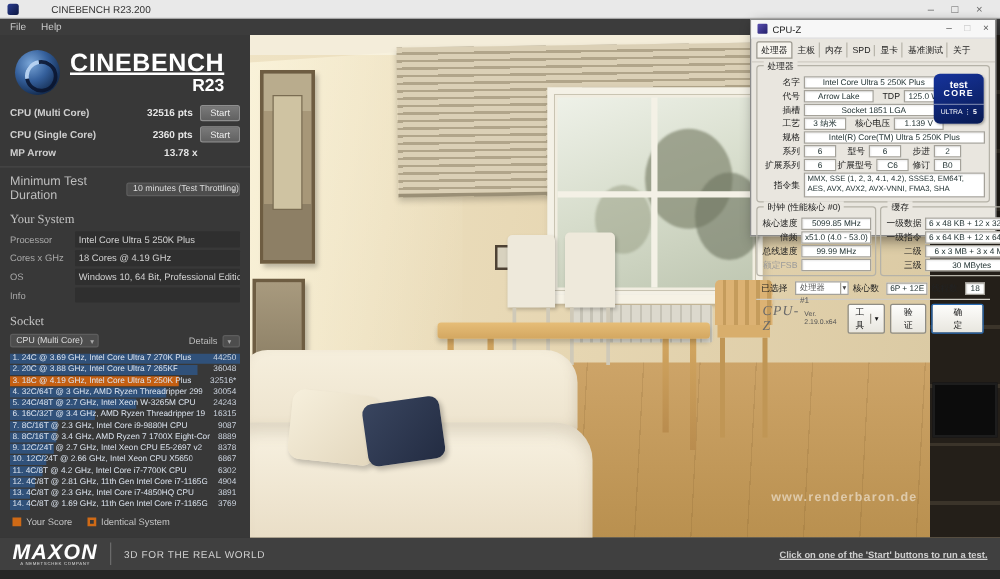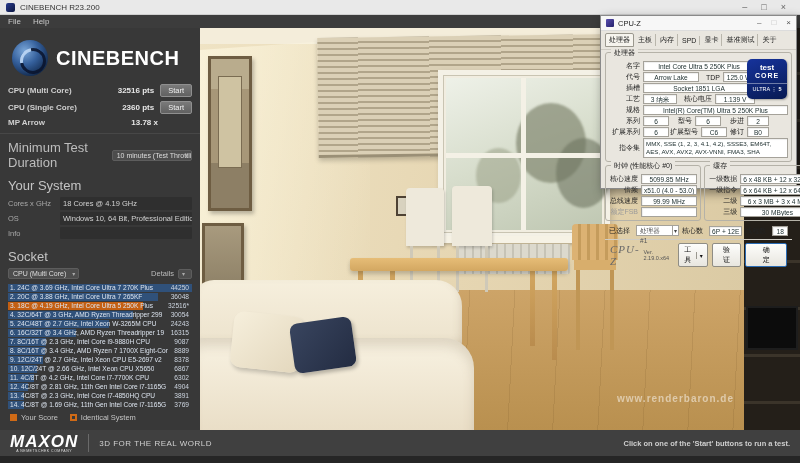--- a/index.html
+++ b/index.html
@@ -3,47 +3,47 @@
 <meta charset="utf-8">
 <style>
   * { margin:0; padding:0; box-sizing:border-box; }
   html,body { width:800px; height:463px; overflow:hidden; }
   body { font-family:"Liberation Sans", sans-serif; background:#262626; position:relative; }
   #app { position:absolute; inset:0; }
 
   
   .titlebar { position:absolute; left:0; top:0; right:0; height:15px; background:#e9e9e9; display:flex; align-items:center; padding:0 6px; border-bottom:1px solid #cfcfcf; }
   .titlebar .appicon { width:9px; height:9px; background:linear-gradient(135deg,#2a3c8f,#0c1740); border-radius:2px; margin-right:5px; }
-  .titlebar .title { font-size:8px; color:#333; }
+  .titlebar .title { font-size:8px; color:#333;margin-left:21px; }
   .winbtns { margin-left:auto; display:flex; gap:14px; align-items:center; padding-right:8px; }
   .winbtns span { font-size:9px; color:#666; line-height:9px; cursor:default; }
   .menubar { position:absolute; left:0; top:15px; right:0; height:13px; background:#3c3c3c; display:flex; align-items:center; gap:12px; padding:0 8px; }
   .menu-item { font-size:8px; color:#c9c9c9; }
 
   
   .sidebar { position:absolute; left:0; top:28px; width:200px; bottom:33px; background:#383838; padding:6px 8px 0 8px; overflow:hidden; }
   .logo-row { display:flex; align-items:center; margin:6px 0 8px 4px; }
   .logo-sphere { width:36px; height:36px; border-radius:50%; background:radial-gradient(circle at 35% 30%, #7aa6d8 0%, #35609c 40%, #0b1f3e 85%); position:relative; flex:0 0 auto; }
   .logo-sphere:after { content:""; position:absolute; left:8px; top:8px; width:20px; height:20px; border-radius:50%; border:3px solid rgba(10,20,45,.85); border-left-color:rgba(190,215,245,.9); transform:rotate(35deg); }
   .logo-text { margin-left:8px; }
-  .logo-name { font-size:20px; font-weight:bold; color:#fff; letter-spacing:.5px; line-height:20px; }
+  .logo-name { font-size:20px; font-weight:bold; color:#fff; letter-spacing:.5px; line-height:20px;text-decoration:underline; }
   .logo-ver { font-size:14px; font-weight:bold; color:#fff; text-align:right; line-height:15px; }
   .score-row { display:flex; align-items:center; margin:4px 0; }
   .score-label { font-size:8px; color:#cfcfcf; font-weight:bold; }
   .score-val { margin-left:auto; font-size:8px; color:#e6e6e6; font-weight:bold; }
   .start-btn { margin-left:6px; font-size:7.5px; color:#eee; background:linear-gradient(#7a7a7a,#616161); border:1px solid #8f8f8f; border-radius:2px; padding:1px 7px; cursor:pointer; }
   .ratio-row { display:flex; margin:3px 0 6px 0; }
   .ratio-row .score-val { margin-right:34px; }
   .divider { border-top:1px solid #474747; margin:4px -8px 6px -8px; }
   .dur-row { display:flex; align-items:center; margin:2px 0 8px 0; }
-  .dur-label { font-size:13px; color:#bdbdbd; }
+  .dur-label { font-size:10px; color:#bdbdbd; }
   .dropdown { position:relative; background:#4d4d4d; border:1px solid #5d5d5d; border-radius:2px; color:#ddd; font-size:7px; padding:1px 12px 1px 4px; white-space:nowrap; cursor:pointer; }
   .dropdown:after { content:"▾"; position:absolute; right:3px; top:1px; font-size:6px; color:#aaa; }
   .dur-row .dropdown { margin-left:6px; max-width:118px; overflow:hidden; }
-  .section-h { font-size:13px; color:#c4c4c4; margin:6px 0 4px 0; }
+  .section-h { font-size:10px; color:#c4c4c4; margin:6px 0 4px 0;font-family:Liberation Serif, serif; }
   .sys-row { display:flex; margin:2px 0; }
   .sys-label { width:52px; flex:0 0 auto; font-size:7.5px; color:#a8a8a8; padding-top:2px; }
   .sys-value { flex:1; font-size:7.5px; color:#d2d2d2; background:#2f2f2f; border-radius:1px; padding:2px 3px; min-height:12px; white-space:nowrap; overflow:hidden; }
   .rank-head { display:flex; align-items:center; margin:3px 0 4px 0; }
   .rank-head .details { margin-left:auto; font-size:7.5px; color:#bbb; margin-right:4px; }
   .det-box { width:14px; height:10px; background:#4d4d4d; border:1px solid #5d5d5d; border-radius:2px; position:relative; cursor:pointer; }
   .det-box:after { content:"▾"; position:absolute; left:3px; top:0px; font-size:6px; color:#aaa; }
 
   .rank-list { margin-top:2px; }
   .rk-row { position:relative; height:9px; cursor:pointer; }
@@ -55,21 +55,21 @@
   .legend .item { display:flex; align-items:center; gap:4px; font-size:7.5px; color:#c4c4c4; }
   .sw { width:7px; height:7px; background:#cf6a16; }
   .sw.outline { background:transparent; border:2px solid #cf6a16; }
 
   
   .footerbar { position:absolute; left:0; bottom:7px; right:0; height:26px; background:#404040; display:flex; align-items:center; padding:0 10px; }
   .maxon { font-size:17px; font-weight:bold; color:#fff; letter-spacing:1px; font-style:italic; line-height:15px; }
   .maxon-sub { font-size:3.5px; color:#ddd; letter-spacing:.5px; text-align:center; }
   .foot-div { width:1px; height:18px; background:#6a6a6a; margin:0 10px; }
   .tagline { font-size:8px; color:#d0d0d0; letter-spacing:.5px; }
-  .hint { margin-left:auto; font-size:7.5px; color:#cfcfcf; font-weight:bold; }
+  .hint { margin-left:auto; font-size:7.5px; color:#cfcfcf; font-weight:bold;text-decoration:underline; }
   .bottomstrip { position:absolute; left:0; bottom:0; right:0; height:7px; background:#262626; }
 
   
   .photo { position:absolute; left:200px; top:28px; right:0; bottom:33px; background:linear-gradient(100deg,#efe3c4 0%,#e6d6b2 45%,#d8c7a0 100%); overflow:hidden; }
   .ceiling { position:absolute; left:0; top:0; right:0; height:16px; background:#f4edda; }
   .sunpatch { position:absolute; left:0; top:16px; width:170px; height:250px; background:linear-gradient(100deg,rgba(255,250,228,.65),rgba(255,250,228,0)); transform:skewY(-4deg); }
   .painting { position:absolute; border:3px solid #6e5d42; box-shadow:2px 3px 4px rgba(0,0,0,.25); }
   .p1 { left:8px; top:28px; width:44px; height:155px; background:linear-gradient(#b9ac8d 0 20%, #a79778 20% 70%, #8d7f65 70%); }
   .p1:after { content:""; position:absolute; left:8px; top:18px; width:22px; height:90px; background:#cfc3a2; box-shadow:0 0 0 1px #7a6c52; }
   .p2 { left:2px; top:195px; width:42px; height:108px; background:linear-gradient(#a89a7e,#7d7158); }
@@ -165,20 +165,21 @@
   <div class="menubar">
       <span class="menu-item">File</span>
       <span class="menu-item">Help</span>
     </div>
 
   <div class="sidebar">
     <div class="logo-row">
       <div class="logo-sphere"></div>
       <div class="logo-text">
         <div class="logo-name">CINEBENCH</div>
+        <div class="logo-ver">R23</div>
       </div>
     </div>
 
     <div class="score-row">
       <span class="score-label">CPU (Multi Core)</span>
       <span class="score-val">32516 pts</span>
       <button class="start-btn">Start</button>
     </div>
     <div class="score-row">
       <span class="score-label">CPU (Single Core)</span>
@@ -192,20 +193,24 @@
 
     <div class="divider"></div>
 
     <div class="dur-row">
       <span class="dur-label">Minimum Test Duration</span>
       <span class="dropdown">10 minutes (Test Throttling)</span>
     </div>
 
     <div class="section-h">Your System</div>
     <div>
+        <div class="sys-row">
+          <span class="sys-label">Processor</span>
+          <span class="sys-value">Intel Core Ultra 5 250K Plus</span>
+        </div>
         <div class="sys-row">
           <span class="sys-label">Cores x GHz</span>
           <span class="sys-value">18 Cores @ 4.19 GHz</span>
         </div>
         <div class="sys-row">
           <span class="sys-label">OS</span>
           <span class="sys-value">Windows 10, 64 Bit, Professional Edition (build 2</span>
         </div>
         <div class="sys-row">
           <span class="sys-label">Info</span>

